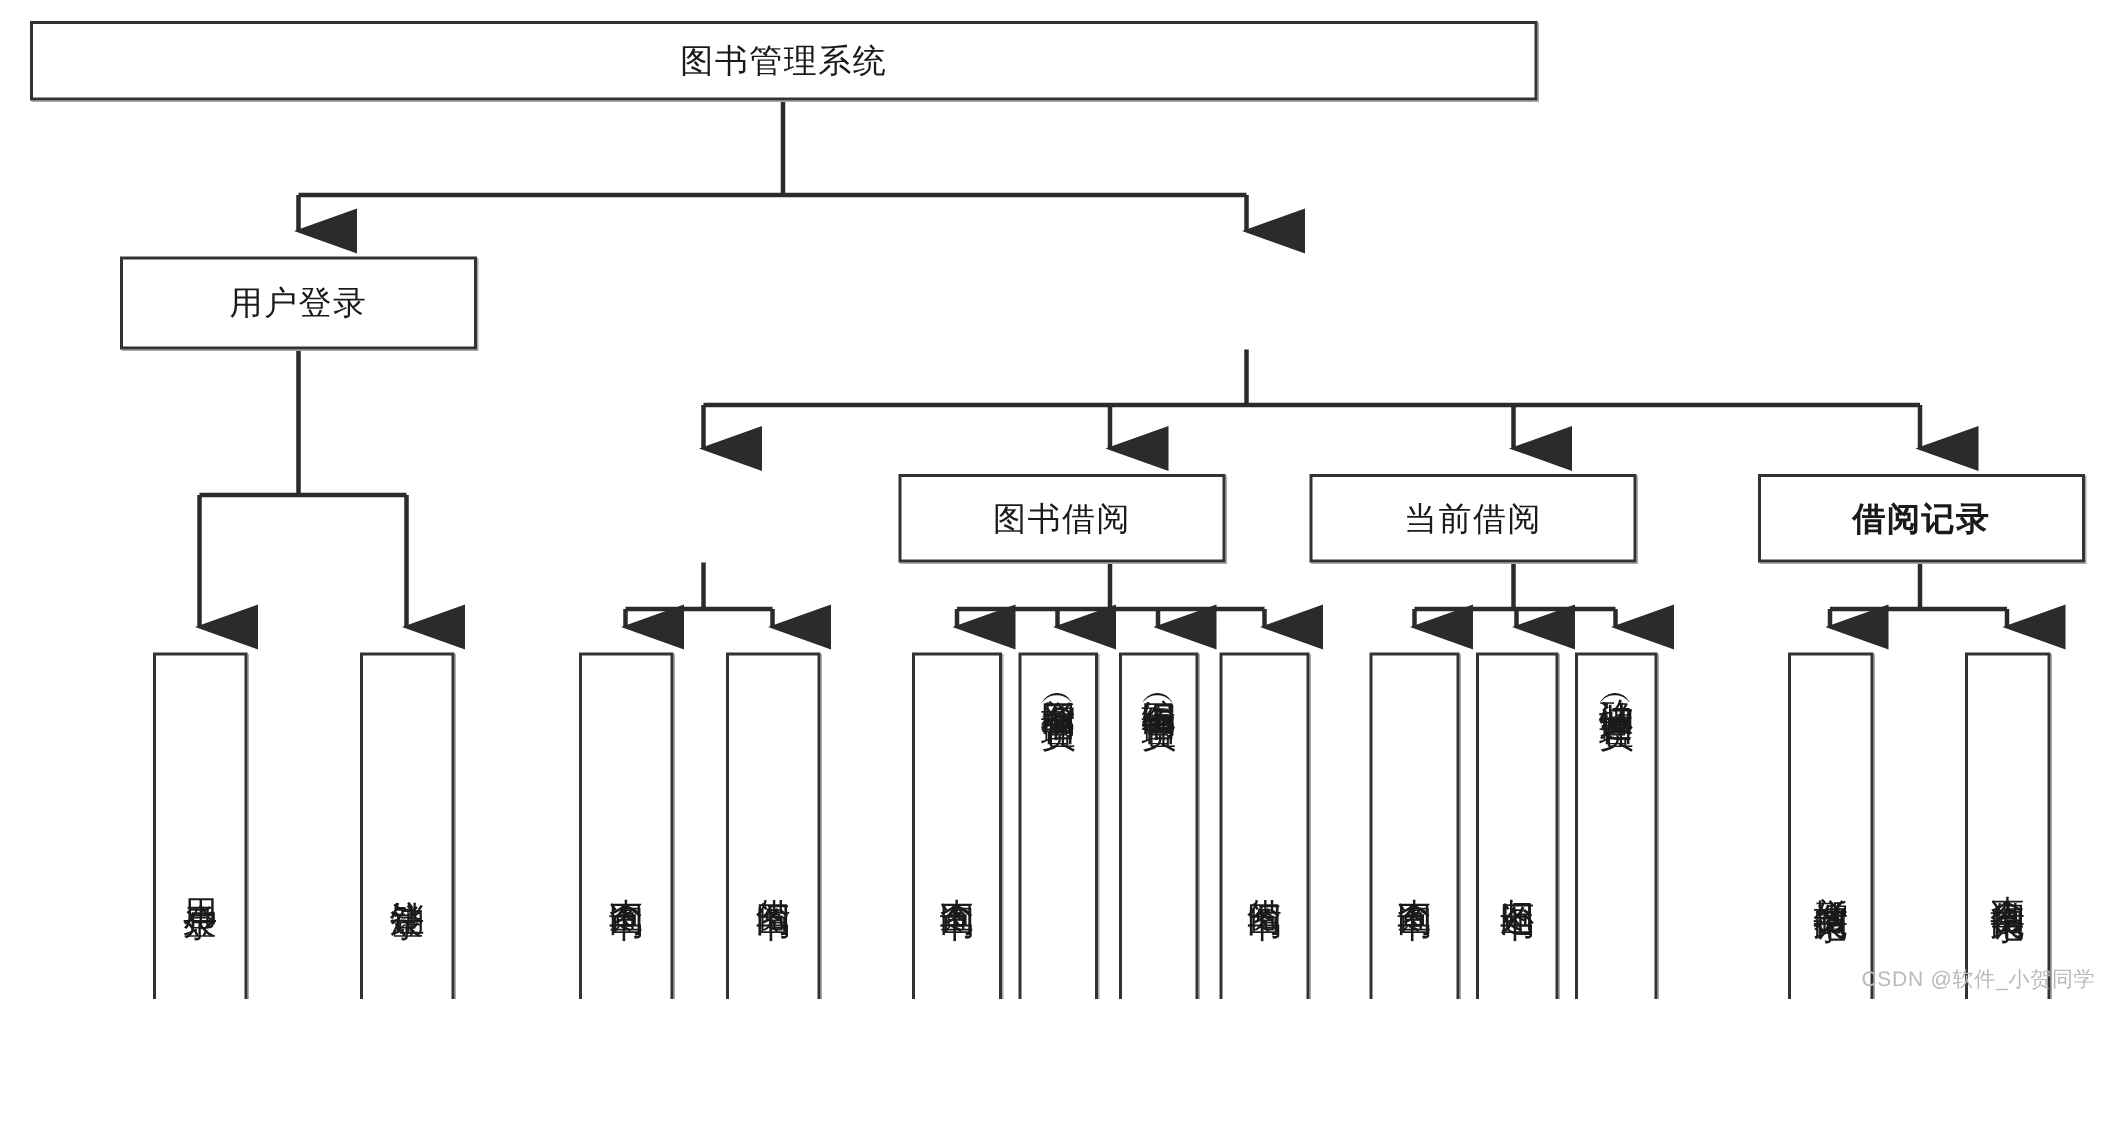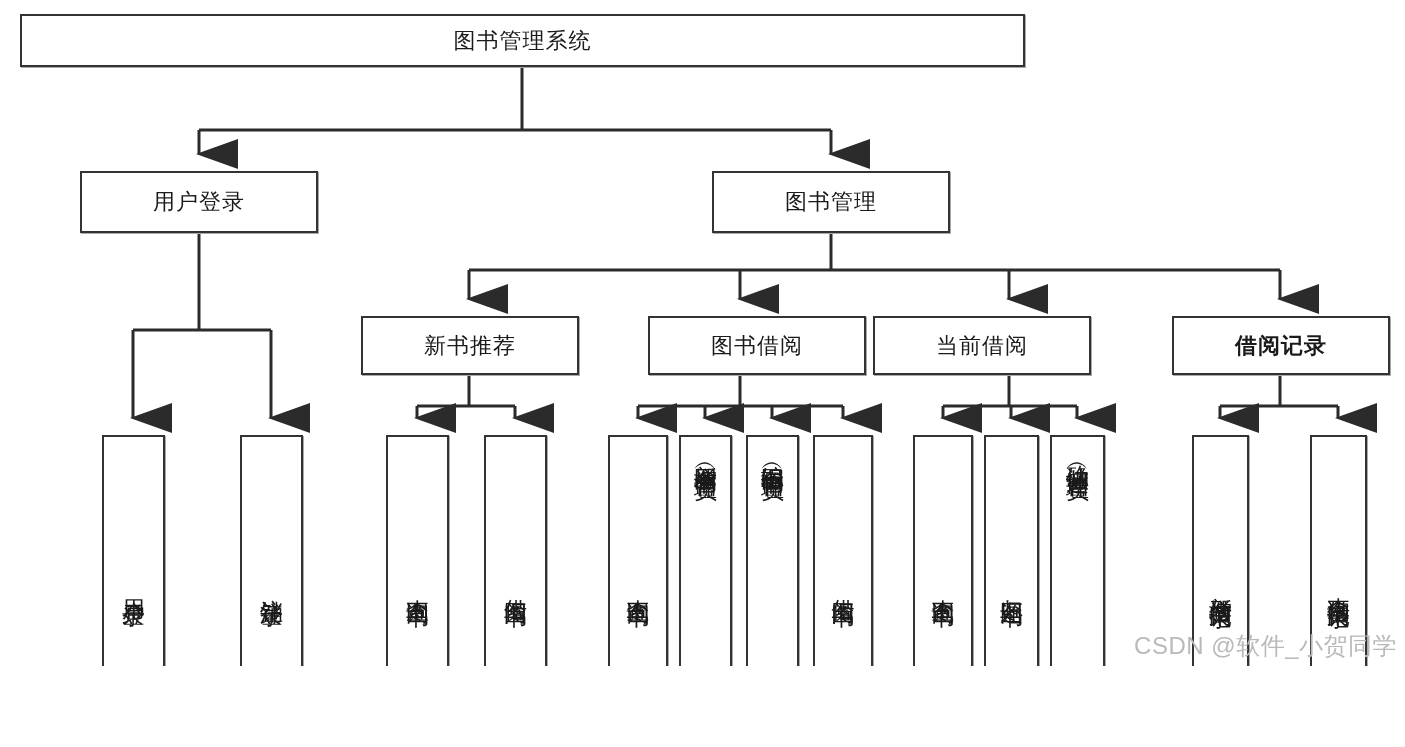--- a/index.html
+++ b/index.html
@@ -55,21 +55,21 @@
     padding-top: 0;
   }
   .node .label {
     display: block;
     text-align: center;
   }
   #watermark {
     position: absolute;
     right: 8px;
     bottom: 4px;
-    font-size: 24px;
+    font-size: 14px;
     color: #b9b9b9;
     letter-spacing: 0.5px;
     white-space: nowrap;
     font-family: "Liberation Sans", "DejaVu Sans", sans-serif;
   }
 </style>
 </head>
 <body>
 
 <div id="canvas">
@@ -124,28 +124,22 @@
     </g>
   </svg>
 
   <div class="node horiz" style="left:20px; top:14px; width:1005px; height:53px;">
     <span class="label">图书管理系统</span>
   </div>
 
   <div class="node horiz" style="left:80px; top:171px; width:238px; height:62px;">
     <span class="label">用户登录</span>
   </div>
-  <div class="node horiz" style="left:712px; top:171px; width:238px; height:62px;">
-    <span class="label">图书管理</span>
-  </div>
 
-  <div class="node horiz" style="left:361px; top:316px; width:218px; height:59px;">
-    <span class="label">新书推荐</span>
-  </div>
-  <div class="node horiz" style="left:648px; top:316px; width:218px; height:59px;">
+  <div class="node horiz" style="left:599px; top:316px; width:218px; height:59px;">
     <span class="label">图书借阅</span>
   </div>
   <div class="node horiz" style="left:873px; top:316px; width:218px; height:59px;">
     <span class="label">当前借阅</span>
   </div>
   <div class="node horiz" style="left:1172px; top:316px; width:218px; height:59px;font-weight:bold;">
     <span class="label">借阅记录</span>
   </div>
 
   <div class="node vert centered" style="left:102px; top:435px; width:63px; height:300px;">

